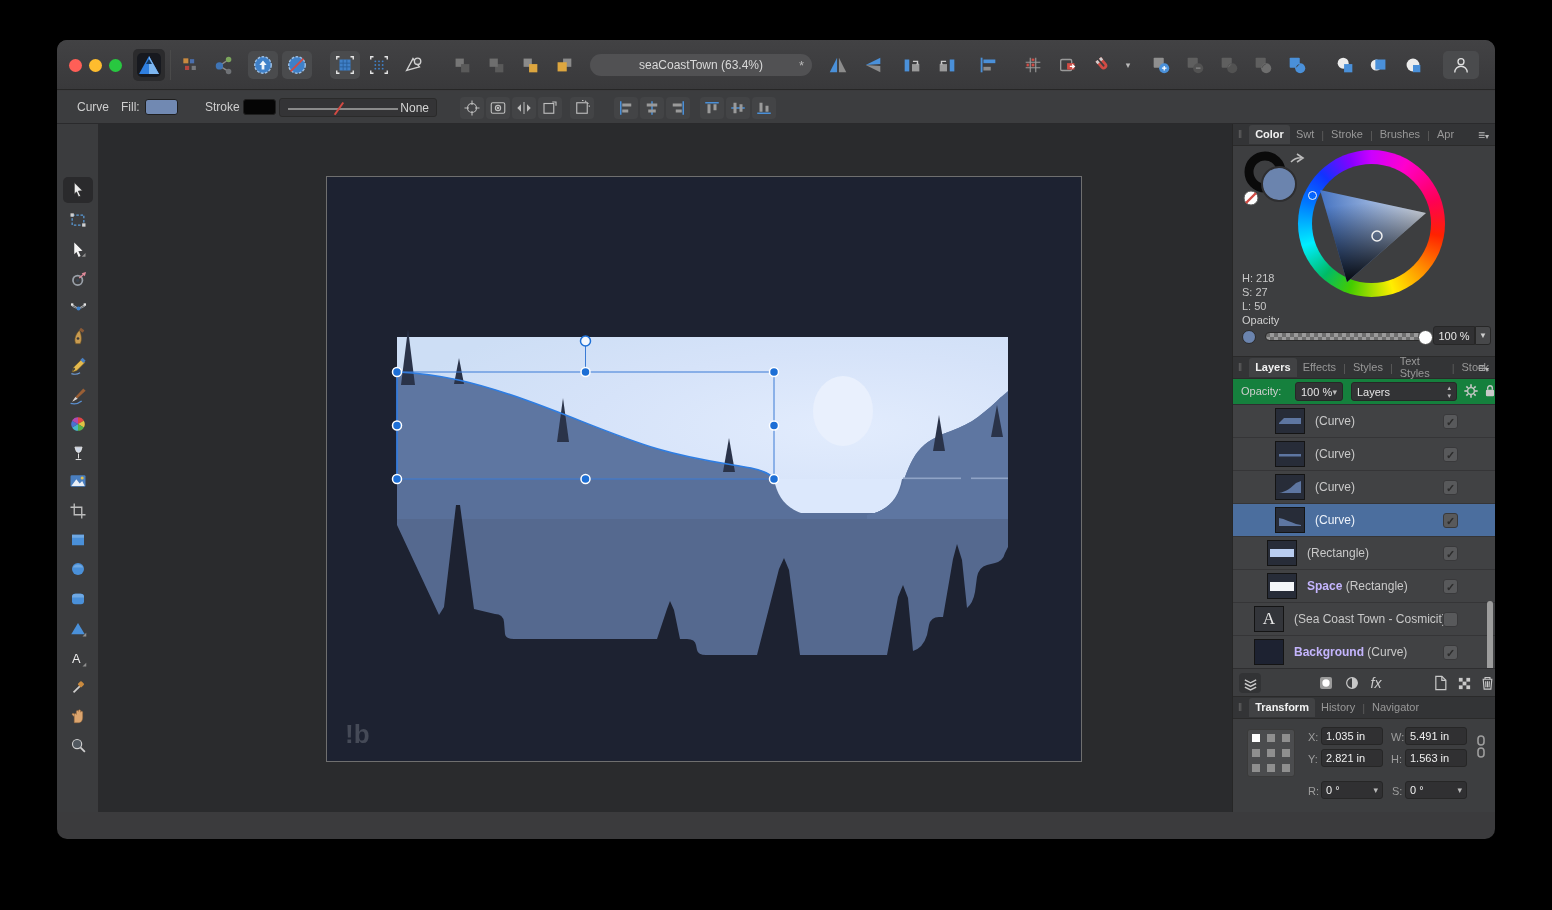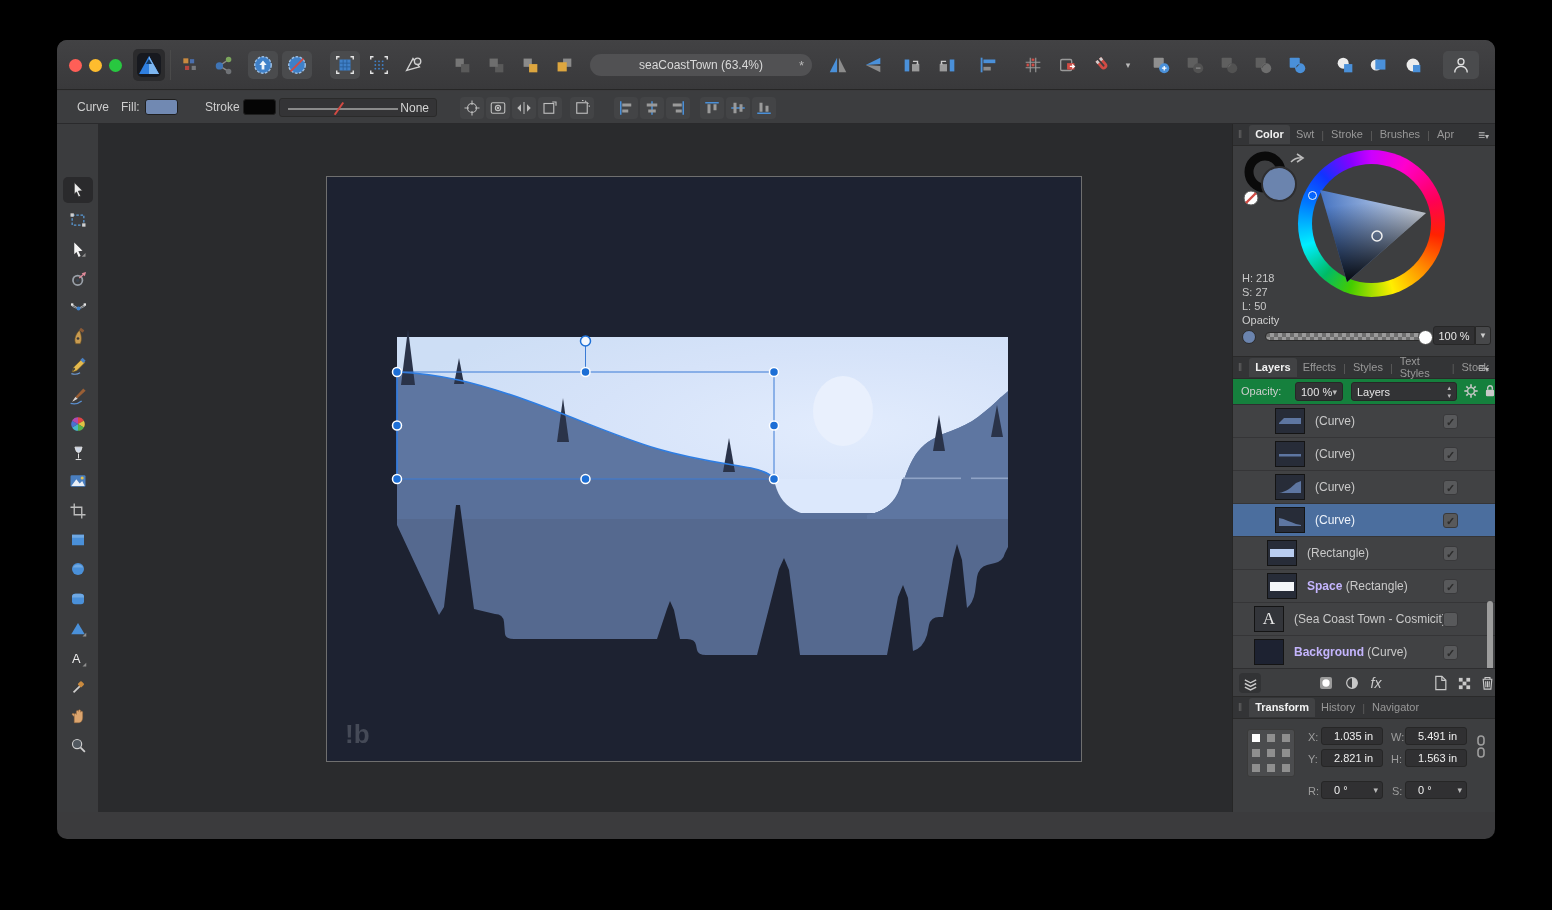--- a/index.html
+++ b/index.html
@@ -71,21 +71,21 @@
   .lname b { color:#c4b5fd; }
   .chk { position:absolute; right:37px; top:9px; width:15px; height:15px; background:#58595b; border:1px solid #39393b; border-radius:3px; color:#2c2c2c; font-size:11px; font-weight:bold; text-align:center; line-height:14px; }
   .chk.off { color:transparent; }
   #lscroll { position:absolute; right:2px; top:244px; width:6px; height:82px; background:#9d9d9d; border-radius:3px; }
   #layers-footer { position:absolute; left:0; bottom:0; width:100%; height:28px; background:#3d3e40; border-top:1px solid #2e2e30;margin-top:16px; }
   .fbtn { position:absolute; top:4px; width:22px; height:20px; display:flex; align-items:center; justify-content:center; color:#bdbdbd; }
 
   
   #transform-panel { position:relative; height:116px; border-top:1px solid #2a2a2a; font-size:11px; }
   .tf-label { position:absolute; color:#9d9d9d; }
-  .tf-field { position:absolute; width:62px; height:18px; background:#303032; border:1px solid #262626; border-radius:3px; color:#f0f0f0; display:flex; align-items:center; padding-left:12px; }
+  .tf-field { position:absolute; width:62px; height:18px; background:#303032; border:1px solid #262626; border-radius:3px; color:#f0f0f0; display:flex; align-items:center; padding-left:4px; }
   .tf-field .caret { position:absolute; right:4px; }
   #anchor { position:absolute; left:14px; top:32px; width:48px; height:48px; background:#4b4c4e; border:1px solid #3a3a3a; border-radius:3px; }
   #anchor i { position:absolute; width:8px; height:8px; background:#8f8f8f; }
   #anchor i.on { background:#ffffff; }
 
   
   #statusbar { position:absolute; left:0; top:772px; width:1438px; height:27px; background:#3a3b3d; border-top:1px solid #4b4b4b; color:#d4d4d4; font-size:11.5px; display:flex; align-items:center; padding-left:18px; }
   #statusbar b { color:#ffffff; }
 </style>
 </head>

